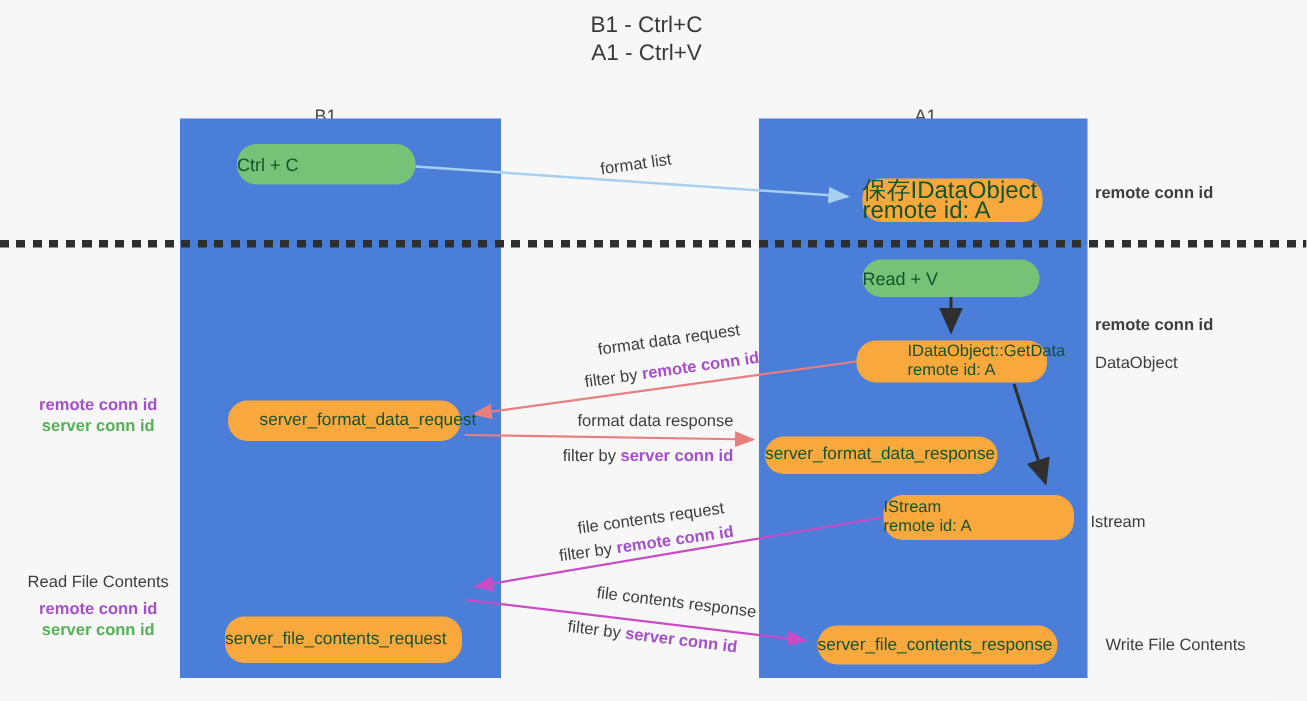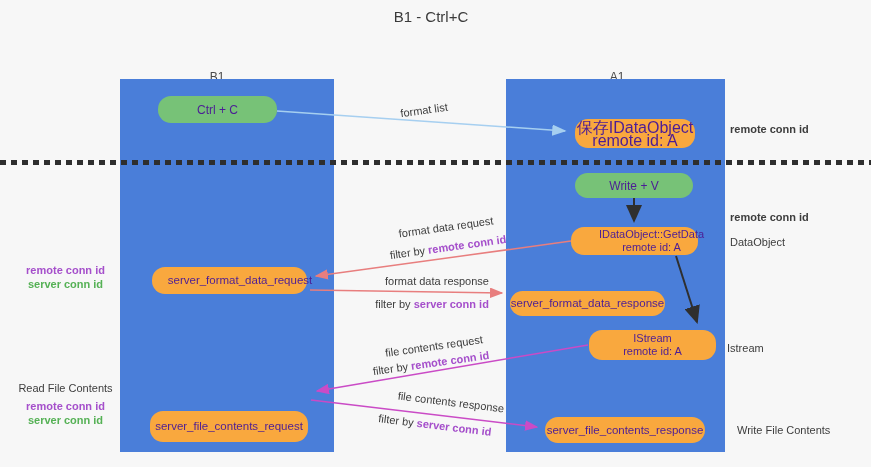--- a/index.html
+++ b/index.html
@@ -5,40 +5,41 @@
   html,body{margin:0;padding:0;}
   body{background:#e9e9e9;font-family:"Liberation Sans",sans-serif;}
   .canvas{position:relative;width:871px;height:467px;background:#f7f7f7;overflow:hidden;
           font-family:"Liberation Sans",sans-serif;}
   .abs{position:absolute;}
   .title{left:331px;top:7px;width:200px;text-align:center;font-size:15px;line-height:19px;color:#3a3a3a;}
   .colhdr{width:120px;top:46px;text-align:center;font-size:12px;line-height:14px;color:#4a4a4a;margin-top:24px;}
   .column{top:79px;height:373px;background:#4a7ed9;}
   .divider{left:0;top:160px;width:871px;height:5px;
            background:repeating-linear-gradient(90deg,#2e2e2e 0 6px,transparent 6px 11px);}
-  .node{display:flex;flex-direction:column;align-items:center;justify-content:center;
-        text-align:center;color:#4c1d95;box-sizing:border-box;border-radius:13px;}
+  .node{display:flex;flex-direction:column;align-items:flex-start;justify-content:center;
+        text-align:center;color:#14532d;box-sizing:border-box;border-radius:13px;}
   .green{background:#77c277;font-size:12px;}
   .orange{background:#f9a83e;font-size:11.5px;line-height:13px;white-space:nowrap;}
   .edge-label{white-space:nowrap;font-size:11px;color:#3d3d3d;transform:translate(-50%,-50%);}
   .rot-neg{transform:translate(-50%,-50%) rotate(-8deg);}
   .rot-pos{transform:translate(-50%,-50%) rotate(7deg);}
   .purple{color:#a54fcb;font-weight:bold;}
   .greentx{color:#55b155;font-weight:bold;}
   .sidelbl{font-size:11px;color:#3d3d3d;white-space:nowrap;}
   .leftgroup{text-align:center;width:95px;line-height:14px;font-size:11px;}
   svg.arrows{position:absolute;left:0;top:0;pointer-events:none;}
 </style>
 </head>
 <body>
 
 <div class="canvas">
 
   <div class="abs title">
     <div>B1 - Ctrl+C</div>
+    <div>A1 - Ctrl+V</div>
   </div>
 
   <div class="abs colhdr" style="left:157px;">
     <div>B1</div>
     <div>connection</div>
   </div>
   <div class="abs colhdr" style="left:557px;">
     <div>A1</div>
     <div>remote</div>
   </div>
@@ -75,21 +76,21 @@
   <div class="abs node green" style="left:158px;top:96px;width:119px;height:27px;">
     <div>Ctrl + C</div>
   </div>
 
   <div class="abs node orange" style="left:575px;top:119px;width:120px;height:29px;font-size:16px;">
     <div>保存IDataObject</div>
     <div>remote id: A</div>
   </div>
 
   <div class="abs node green" style="left:575px;top:173px;width:118px;height:25px;">
-    <div>Write + V</div>
+    <div>Read + V</div>
   </div>
 
   <div class="abs node orange" style="left:571px;top:227px;width:127px;height:28px;font-size:11px;padding-left:34px;">
     <div>IDataObject::GetData</div>
     <div>remote id: A</div>
   </div>
 
   <div class="abs node orange" style="left:152px;top:267px;width:155px;height:27px;padding-left:21px;">
     <div>server_format_data_request</div>
   </div>

